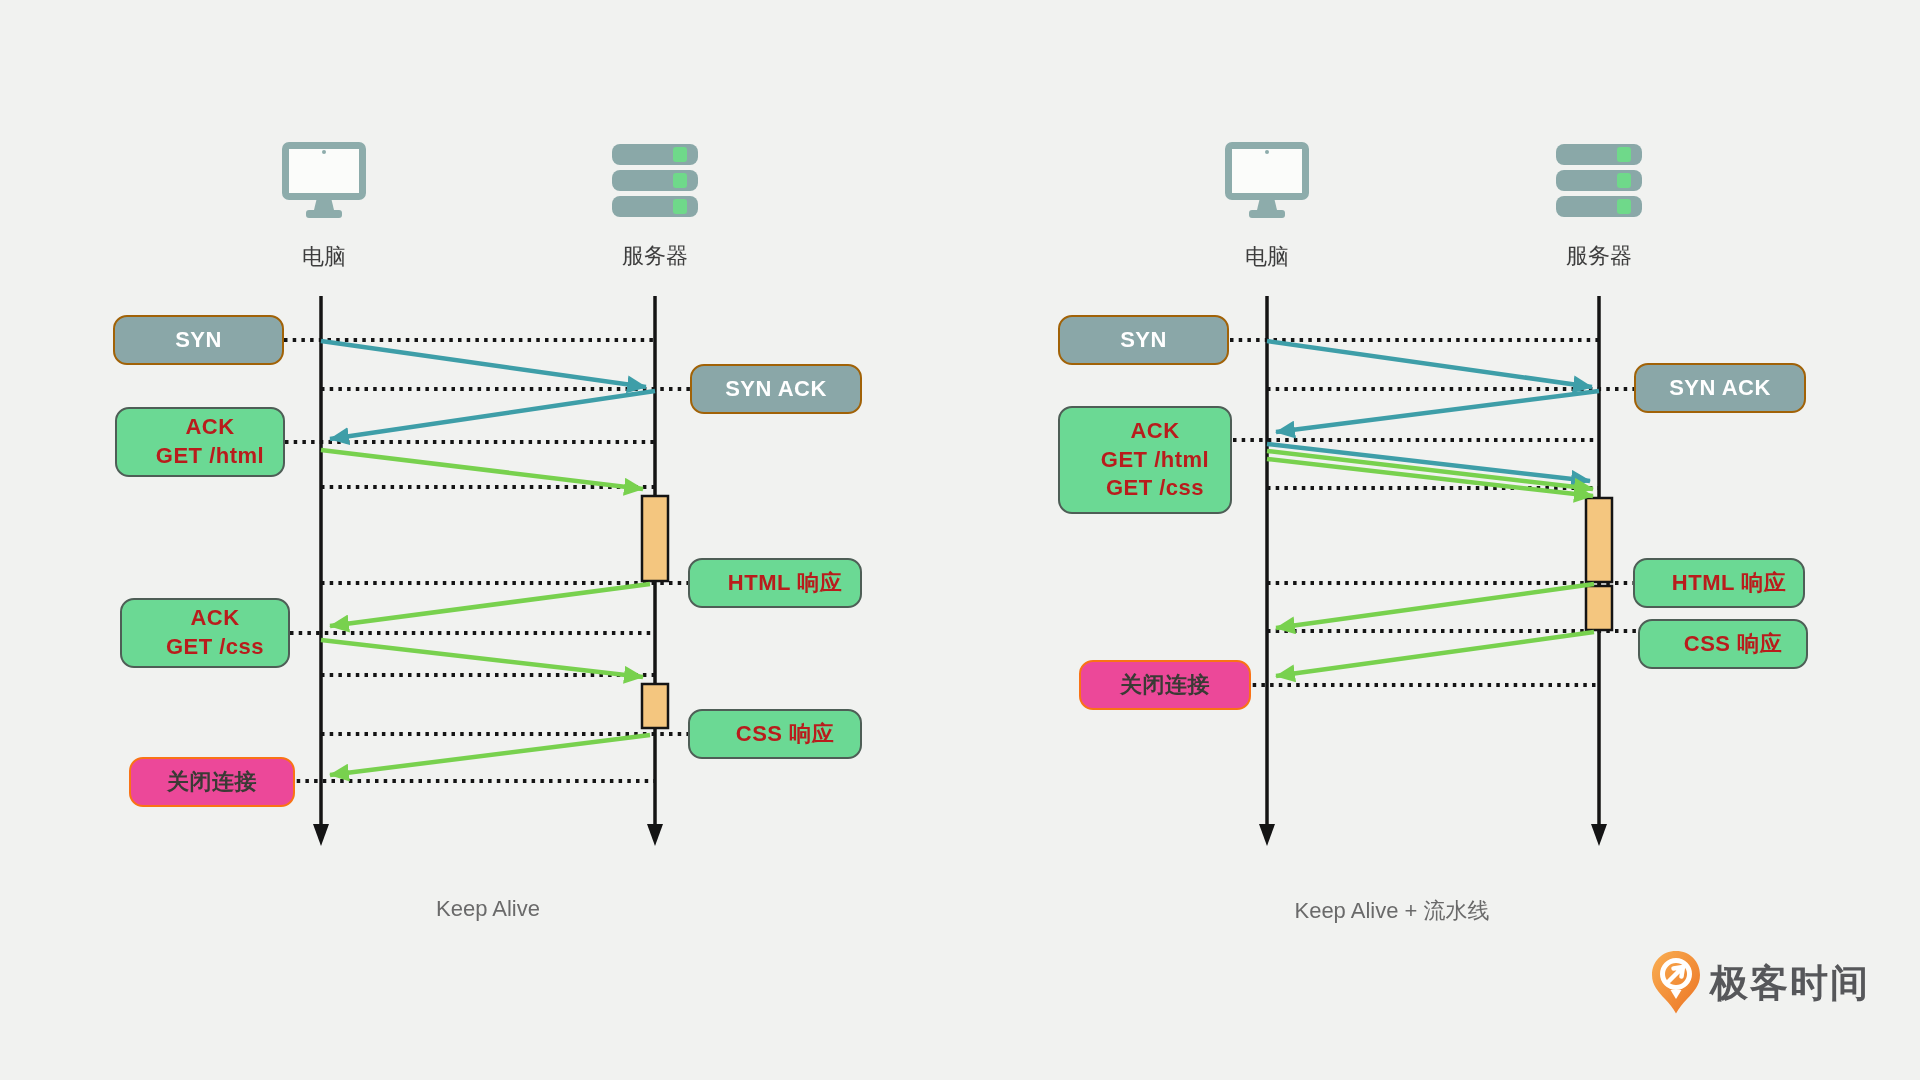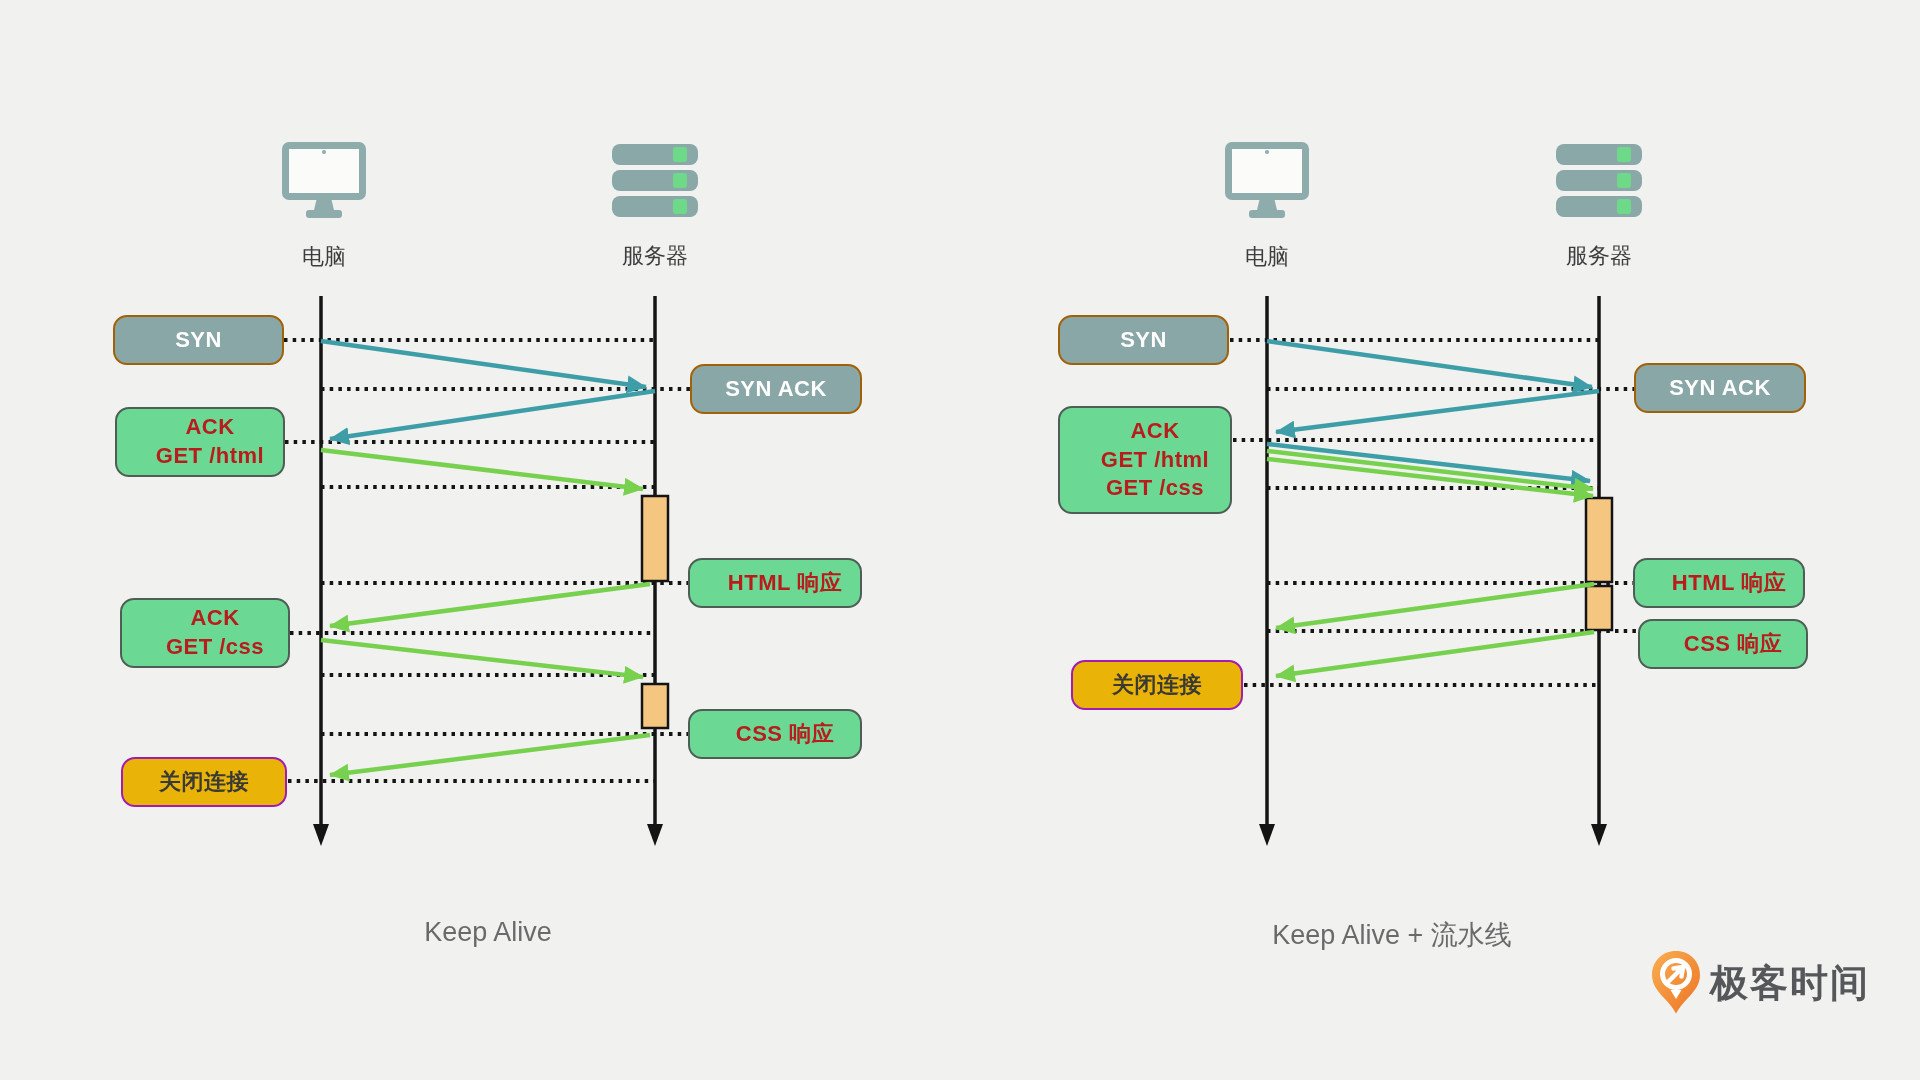--- a/index.html
+++ b/index.html
@@ -21,37 +21,37 @@
     display:flex;flex-direction:column;
     align-items:center;justify-content:center;
     border-radius:14px;
     font-weight:bold;font-size:22px;line-height:1.3;
     letter-spacing:0.5px;
     box-sizing:border-box;
   }
   .badge span{display:block;white-space:nowrap;}
   .badge.gray{background:#8aa7a8;border:2px solid #a16207;color:#ffffff;}
   .badge.green{background:#6bd994;border:2px solid #4e5e56;color:#b91c1c;padding-left:20px;}
-  .badge.tan{background:#eab308;border:2px solid #a21caf;color:#3a3a35;}
+  .badge.tan{background:#ec4899;border:2px solid #f97316;color:#3a3a35;margin-left:8px;}
 
   
   .actor{position:absolute;z-index:2;width:160px;display:flex;flex-direction:column;align-items:center;}
   .actor-label{margin-top:24px;font-size:22px;color:#3d3d3d;}
   .monitor{position:relative;width:84px;height:58px;border:7px solid #8dacab;border-radius:7px;background:#fbfcfa;box-sizing:border-box;}
   .monitor-cam{position:absolute;left:50%;top:1px;transform:translateX(-50%);width:4px;height:4px;border-radius:50%;background:#8dacab;}
   .monitor-neck{width:20px;height:10px;background:#8dacab;clip-path:polygon(12% 0,88% 0,100% 100%,0 100%);}
   .monitor-base{width:36px;height:8px;border-radius:3px;background:#8dacab;}
   .server{display:flex;flex-direction:column;gap:5px;padding-top:2px;}
   .server-bar{position:relative;width:86px;height:21px;background:#8aa8a8;border-radius:8px;}
   .server-led{position:absolute;right:11px;top:3px;width:14px;height:15px;border-radius:3px;background:#6fd98a;}
 
   
   .caption{
     position:absolute;z-index:2;transform:translateX(-50%);
-    font-size:27px;color:#6a6a6a;white-space:nowrap;margin-top:21px;
+    font-size:22px;color:#6a6a6a;white-space:nowrap;
   }
 
   
   .footer-logo{position:absolute;z-index:2;left:1650px;top:950px;display:flex;align-items:center;gap:8px;}
   .logo-text{font-size:38px;font-weight:bold;color:#56575a;letter-spacing:2px;}
 </style>
 </head>
 <body>
 
 <div id="stage">

